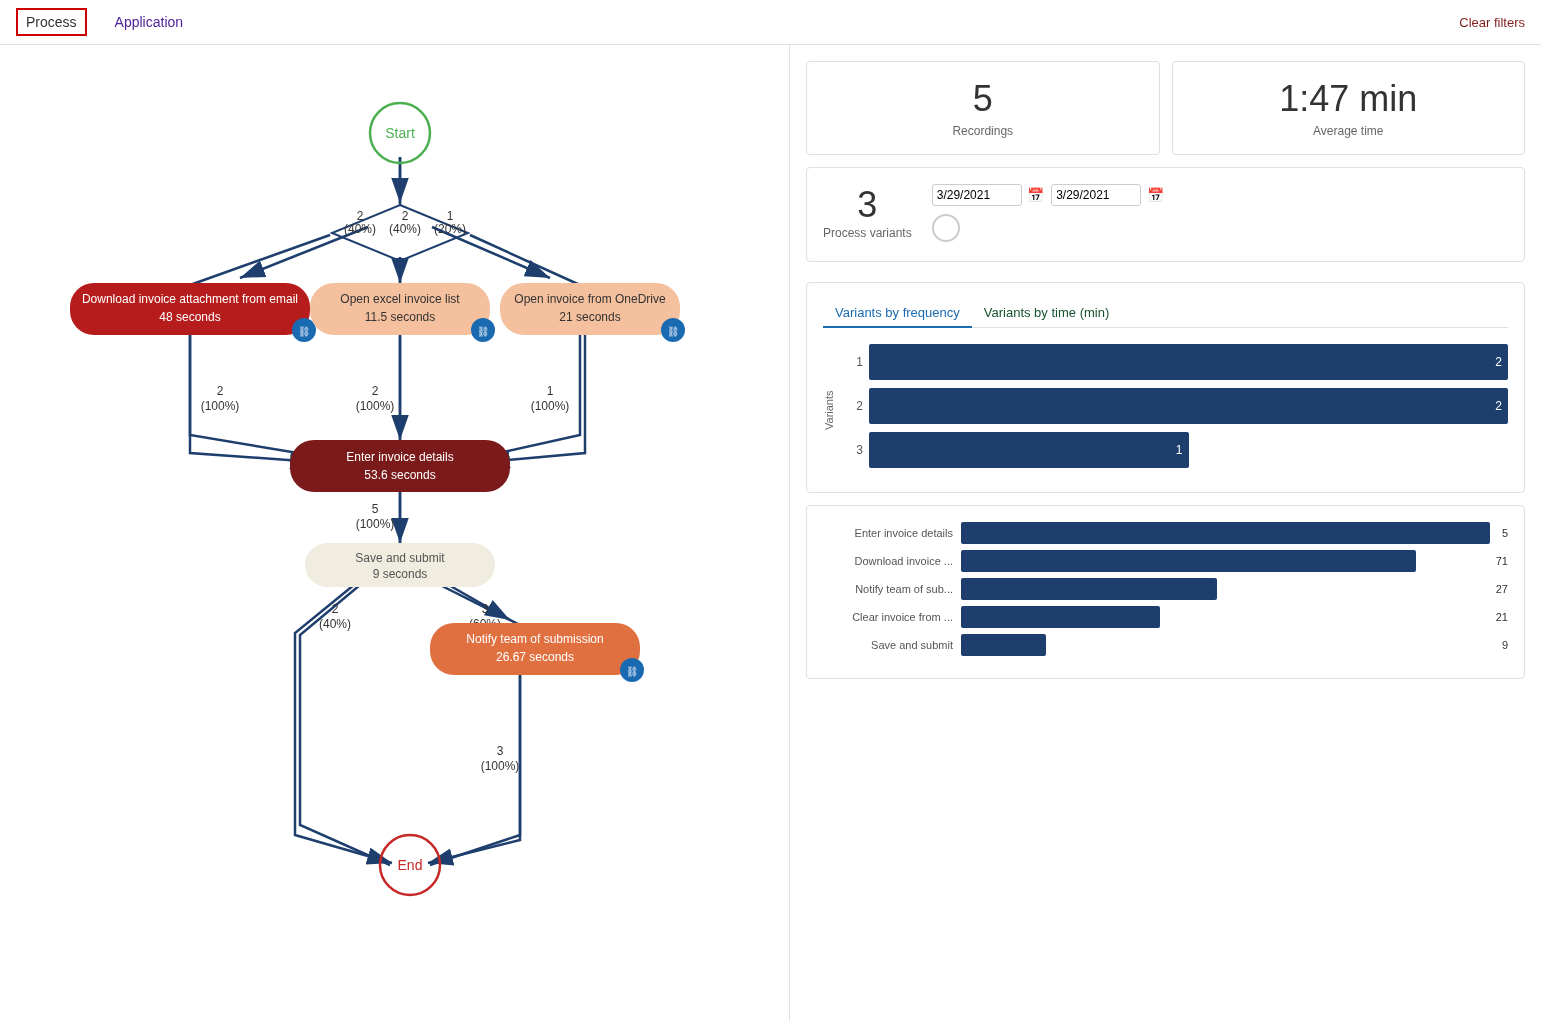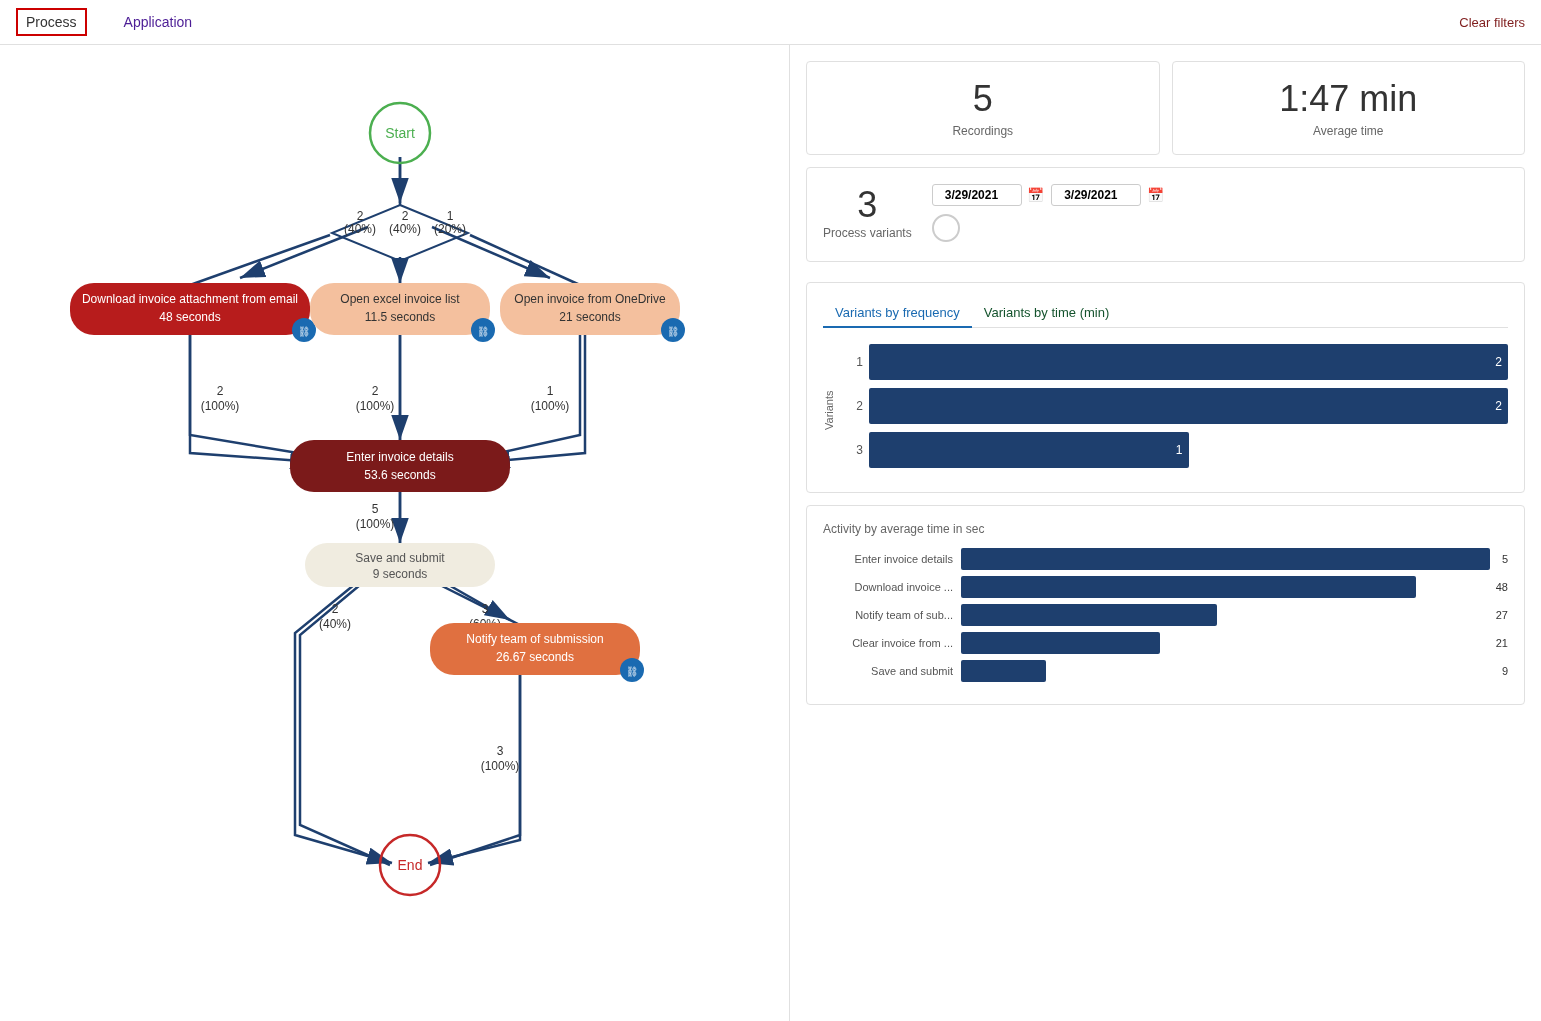--- a/index.html
+++ b/index.html
@@ -3,21 +3,21 @@
   <meta charset="utf-8">
   <style>
     * { box-sizing: border-box; margin: 0; padding: 0; }
     body { font-family: 'Segoe UI', Arial, sans-serif; background: #fff; color: #333; font-size: 13px; }
 
     .top-nav {
       display: flex;
       align-items: center;
       padding: 8px 16px;
       border-bottom: 1px solid #e0e0e0;
-      gap: 29px;
+      gap: 20px;
     }
     .nav-tab {
       font-size: 14px;
       padding: 4px 8px;
       cursor: pointer;
       color: #4c1d95;
     }
     .nav-tab.active {
       color: #333;
       border: 2px solid #c00;
@@ -109,24 +109,23 @@
     }
     .date-row {
       display: flex;
       align-items: center;
       gap: 6px;
       margin-bottom: 8px;
     }
     .date-input {
       border: 1px solid #ccc;
       border-radius: 3px;
-      padding: 3px 12px;
+      padding: 3px 4px;
       font-size: 12px;
       width: 90px;
-      font-weight: bold;
     }
     .calendar-icon {
       color: #555;
       font-size: 14px;
     }
     .circle-btn {
       width: 28px; height: 28px;
       border-radius: 50%;
       border: 2px solid #ccc;
       background: #fff;
@@ -445,36 +444,35 @@
               <div class="bar-fill" style="width:50%">
                 <span class="bar-value">1</span>
               </div>
             </div>
           </div>
         </div>
       </div>
     </div>
 
     <div class="activity-chart-card">
-      <div class="chart-title">Activity by average time in sec</div>
 
       <div class="activity-row">
         <div class="activity-label">Enter invoice details</div>
         <div class="activity-bar-outer">
           <div class="activity-bar-fill" style="width:100%"></div>
         </div>
         <div class="activity-bar-value">5</div>
       </div>
 
       <div class="activity-row">
         <div class="activity-label">Download invoice ...</div>
         <div class="activity-bar-outer">
           <div class="activity-bar-fill" style="width:87%"></div>
         </div>
-        <div class="activity-bar-value">48</div>
+        <div class="activity-bar-value">71</div>
       </div>
 
       <div class="activity-row">
         <div class="activity-label">Notify team of sub...</div>
         <div class="activity-bar-outer">
           <div class="activity-bar-fill" style="width:49%"></div>
         </div>
         <div class="activity-bar-value">27</div>
       </div>
 

